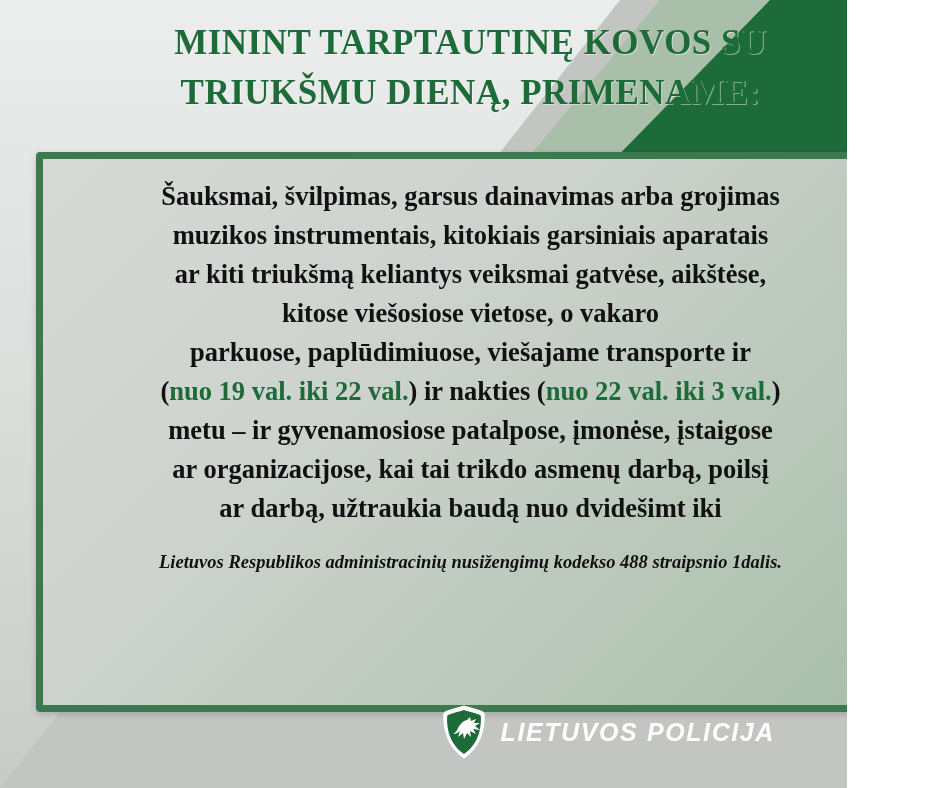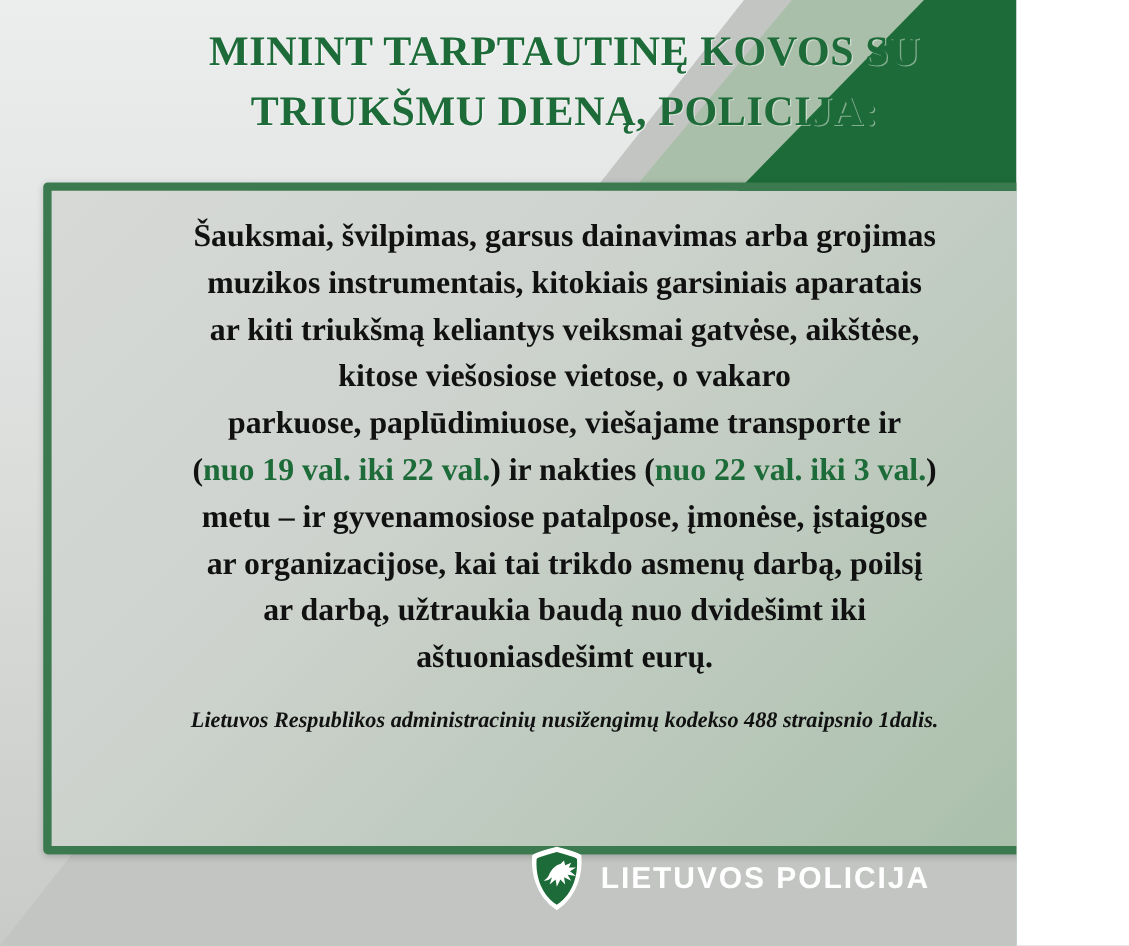--- a/index.html
+++ b/index.html
@@ -134,51 +134,51 @@
     width: 46px;
     height: 56px;
     position: relative;
   }
   .footer-text {
     font-family: "Liberation Sans", sans-serif;
     font-size: 25px;
     font-weight: bold;
     letter-spacing: 1.6px;
     color: #ffffff;
+    font-style: italic;
   }
 </style>
 </head>
 <body>
 
 <div class="poster">
 
   <div class="bg-dark-green"></div>
   <div class="bg-band"></div>
   <div class="bg-grey-body"></div>
   <div class="bg-grey-body2"></div>
   <div class="bg-light"></div>
 
   <div class="title">
     <span class="line">MININT TARPTAUTINĘ KOVOS SU</span>
-    <span class="line">TRIUKŠMU DIENĄ, POLICIJA:</span>
+    <span class="line">TRIUKŠMU DIENĄ, PRIMENAME:</span>
   </div>
 
   <div class="panel">
     <div class="panel-inner">
       <div class="body-text">
         <span class="ln">Šauksmai, švilpimas, garsus dainavimas arba grojimas</span>
         <span class="ln">muzikos instrumentais, kitokiais garsiniais aparatais</span>
         <span class="ln">ar kiti triukšmą keliantys veiksmai gatvėse, aikštėse,</span>
         <span class="ln">kitose viešosiose vietose, o vakaro</span>
         <span class="ln">parkuose, paplūdimiuose, viešajame transporte ir</span>
         <span class="ln"><span>(</span><span class="green">nuo 19 val. iki 22 val.</span><span>) ir nakties (</span><span class="green">nuo 22 val. iki 3 val.</span><span>)</span></span>
         <span class="ln">metu – ir gyvenamosiose patalpose, įmonėse, įstaigose</span>
         <span class="ln">ar organizacijose, kai tai trikdo asmenų darbą, poilsį</span>
         <span class="ln">ar darbą, užtraukia baudą nuo dvidešimt iki</span>
-        <span class="ln">aštuoniasdešimt eurų.</span>
       </div>
       <div class="footnote">Lietuvos Respublikos administracinių nusižengimų kodekso 488 straipsnio 1dalis.</div>
     </div>
   </div>
 
   <div class="footer">
     <span class="crest">
       <svg viewBox="0 0 46 56" width="46" height="56" aria-hidden="true">
         <path d="M23 2 C33 5, 42 7, 43 9 C44 22, 41 42, 23 54 C5 42, 2 22, 3 9 C4 7, 13 5, 23 2 Z" fill="#ffffff" stroke="#ffffff" stroke-width="1"></path>
         <path d="M23 6 C31 8.5, 39 10.2, 39.8 11.8 C40.6 23, 38 40, 23 50 C8 40, 5.4 23, 6.2 11.8 C7 10.2, 15 8.5, 23 6 Z" fill="#1d6b38"></path>

